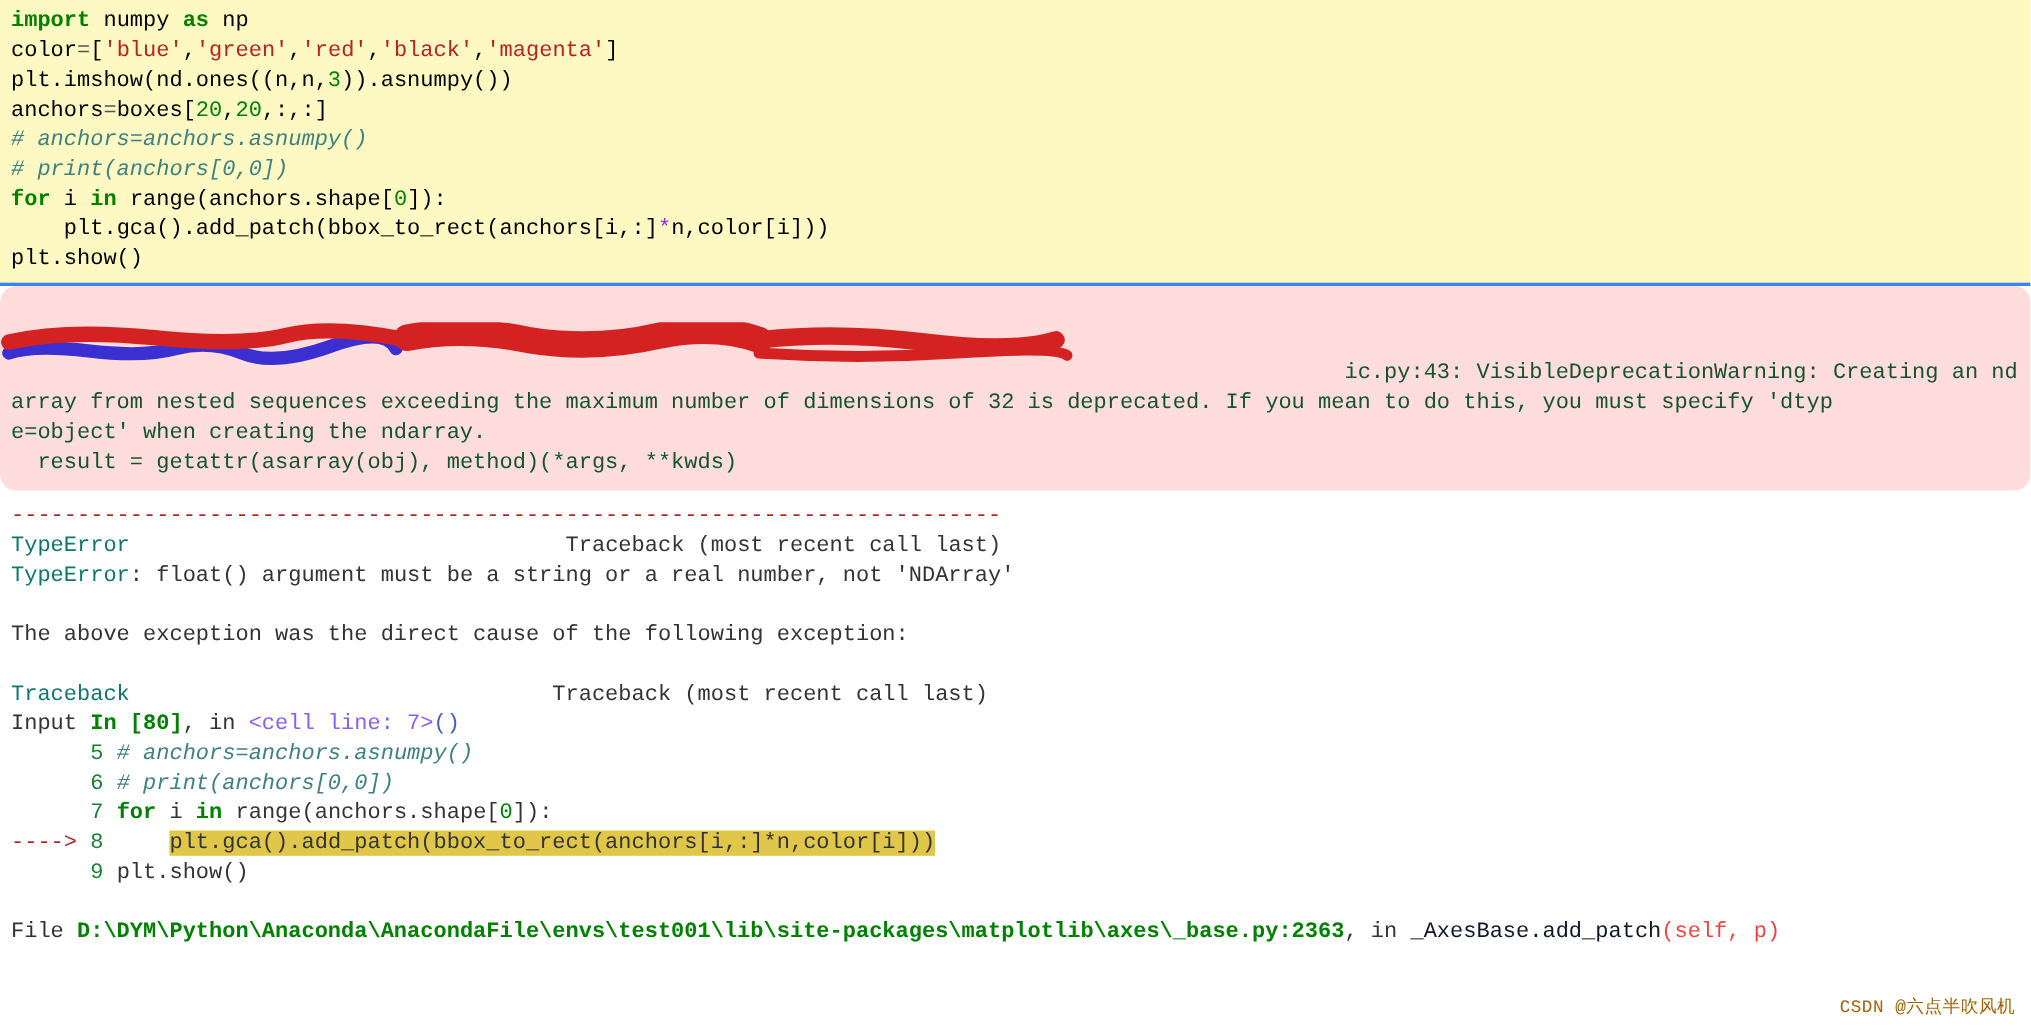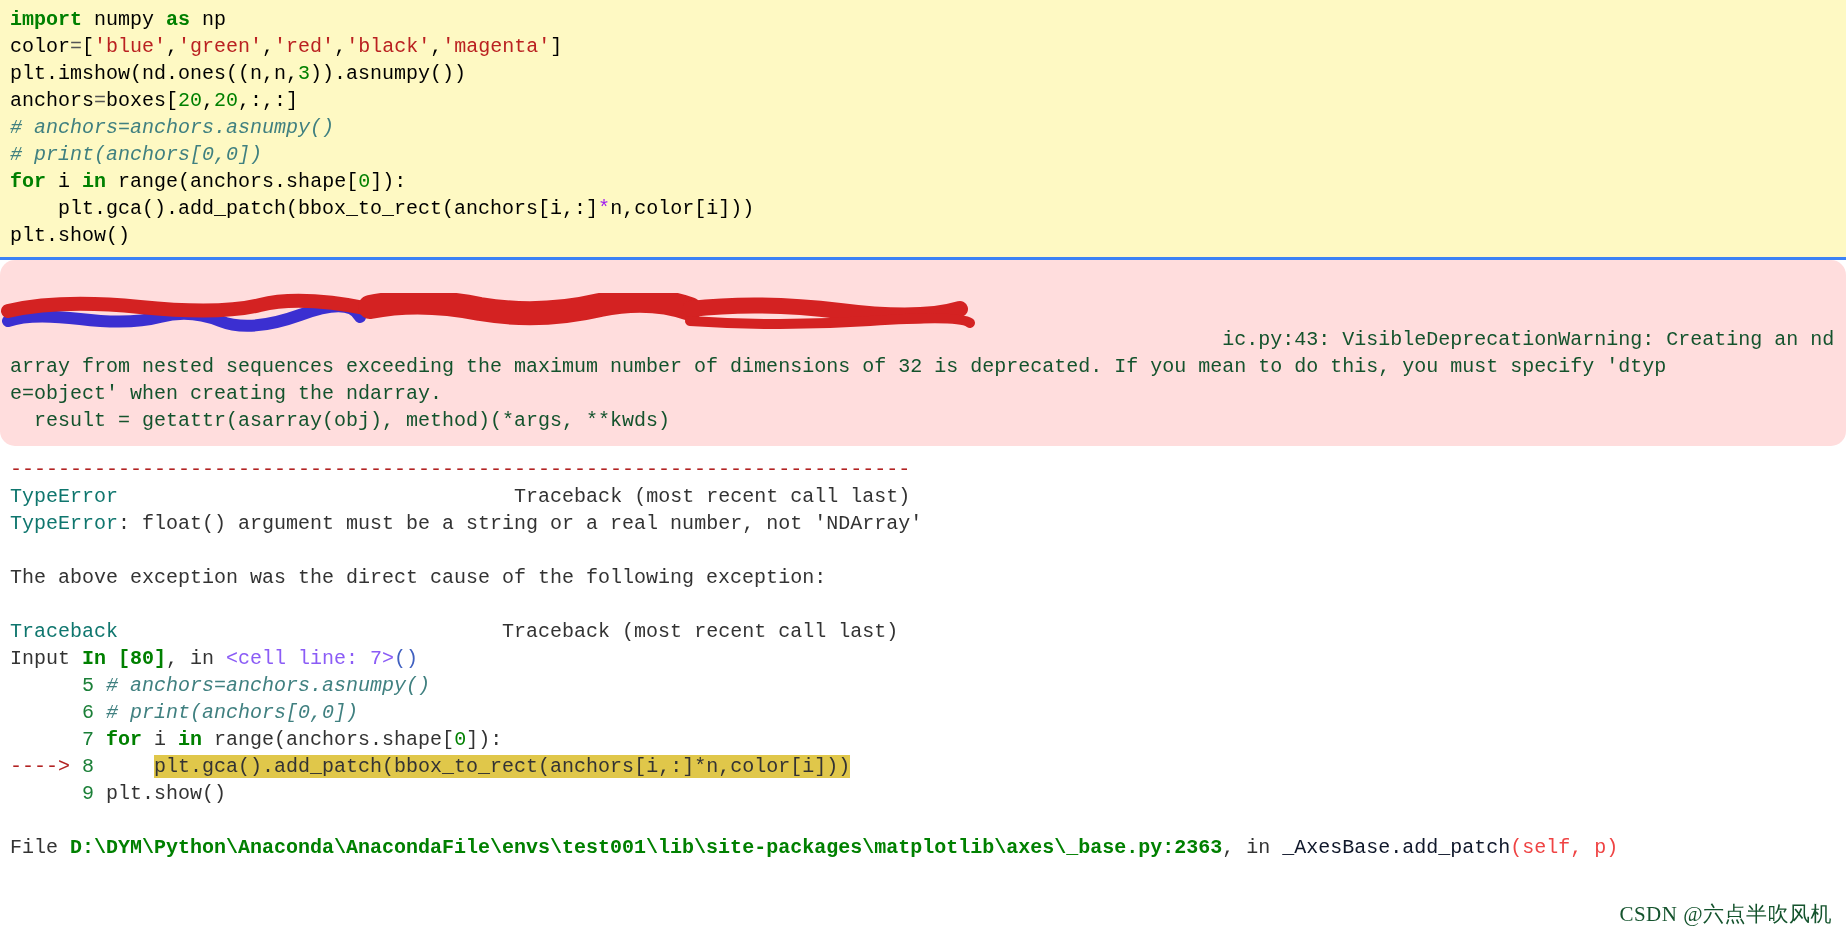--- a/index.html
+++ b/index.html
@@ -61,23 +61,23 @@
   .tb-arrow { color: #B22222; }
   .tb-highlight { background: #e0c74a; text-align: right; }
   .tb-num-g { color: #008000;}
   .tb-kw { color: #008000; font-weight: bold; }
   .tb-call { color: #0f172a; }
 
   .watermark {
     position: fixed;
     right: 14px;
     bottom: 6px;
-    color: #14532d;
-    font-family: Liberation Serif, serif;
-    font-size: 21px;
+    color: #a16207;
+    font-family: Liberation Mono, monospace;
+    font-size: 16px;
     pointer-events: none;
     letter-spacing: 0.5px;
   }
 </style>
 </head>
 <body>
 
 <div class="code-cell"><span><span class="kw">import</span><span> </span><span class="nm">numpy</span><span> </span><span class="kw">as</span><span> </span><span class="nm">np</span></span>
 <span><span class="nm">color</span><span class="op">=</span><span class="punct">[</span><span class="str">'blue'</span><span class="punct">,</span><span class="str">'green'</span><span class="punct">,</span><span class="str">'red'</span><span class="punct">,</span><span class="str">'black'</span><span class="punct">,</span><span class="str">'magenta'</span><span class="punct">]</span></span>
 <span><span class="nm">plt.imshow(nd.ones((n,n,</span><span class="num">3</span><span class="nm">)).asnumpy())</span></span>

